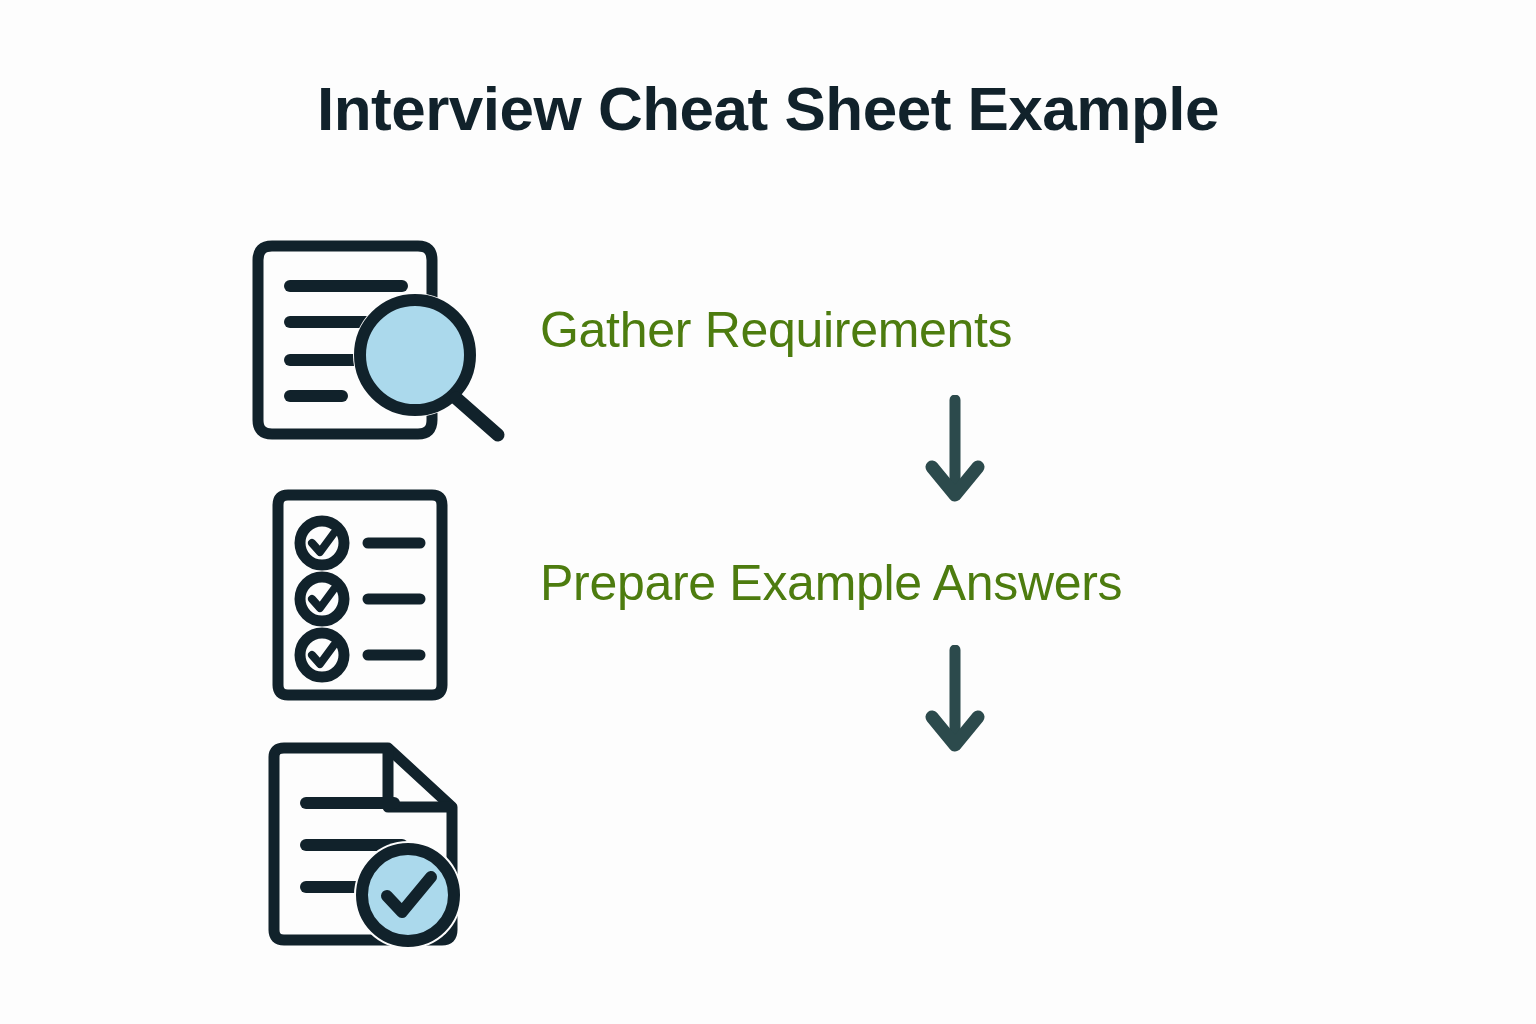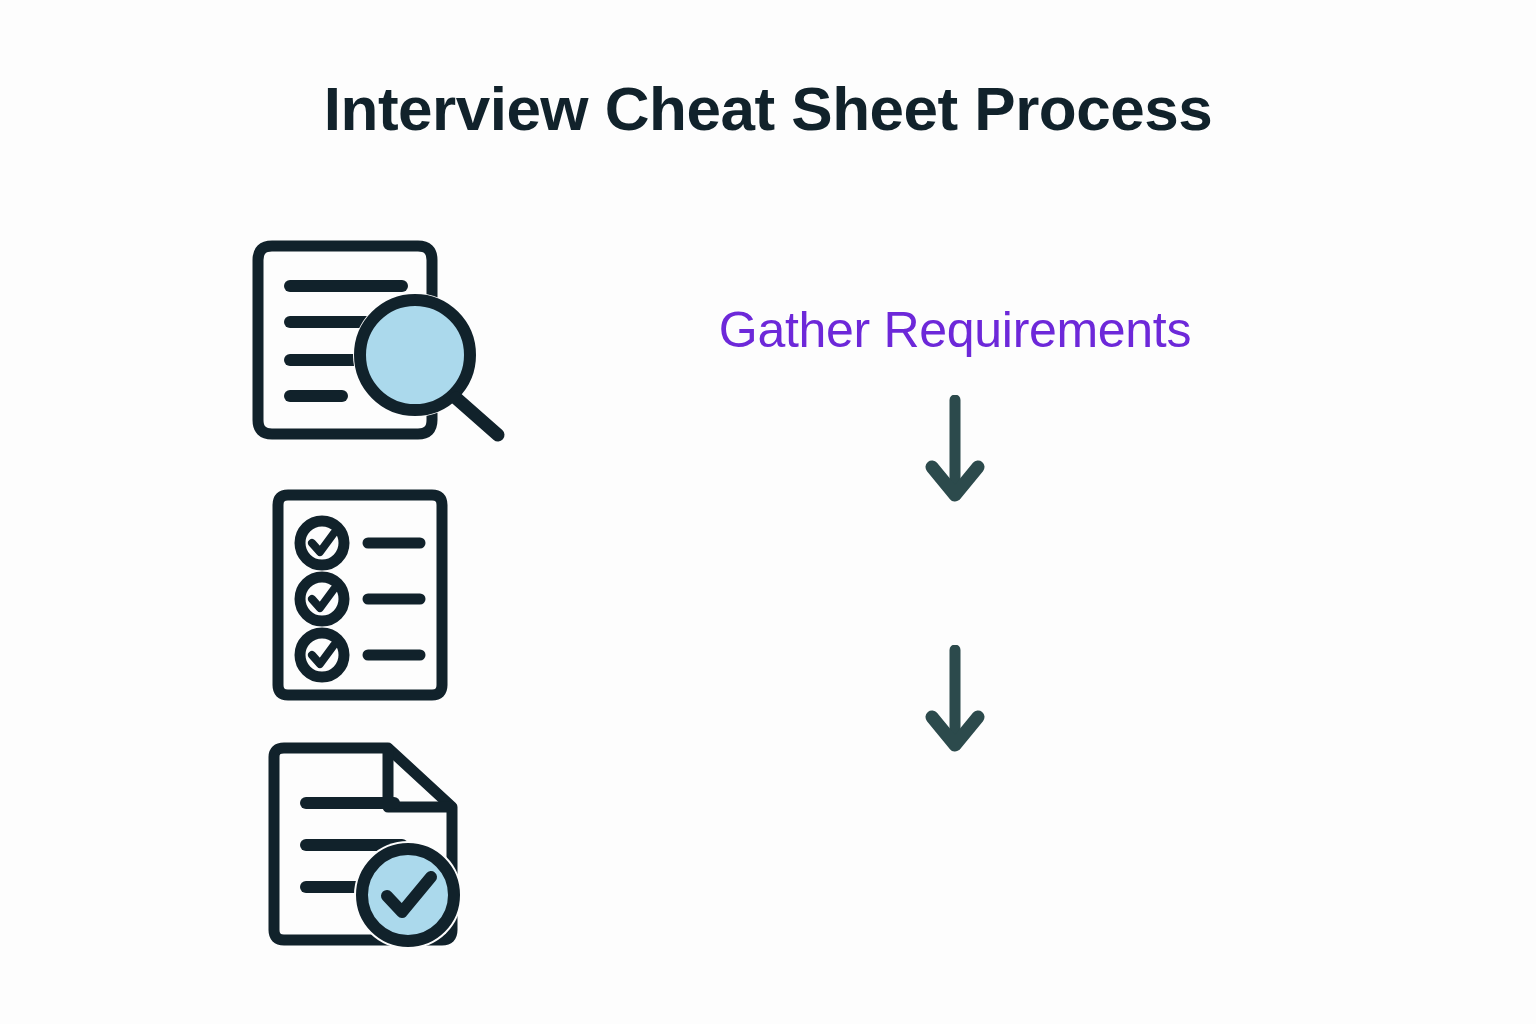--- a/index.html
+++ b/index.html
@@ -52,22 +52,22 @@
   .steps {
     position: absolute;
     left: 540px;
     top: 210px;
     width: 830px;
     height: 760px;
   }
   .step-label {
     position: absolute;
     width: 830px;
-    text-align: center;
-    color: #6d28d9;
+    text-align: left;
+    color: #4d7c0f;
     font-size: 50px;
     font-weight: normal;
     letter-spacing: -0.3px;
     white-space: nowrap;
     line-height: 1;
   }
   .step-label.s1 { top: 95px; }
   .step-label.s2 { top: 348px; }
   .step-label.s3 { top: 598px; }
 
@@ -79,21 +79,21 @@
     justify-content: center;
   }
   .arrow.a1 { top: 185px; }
   .arrow.a2 { top: 435px; }
 </style>
 </head>
 <body>
 
 <div id="canvas">
 
-  <div class="title">Interview Cheat Sheet Process</div>
+  <div class="title">Interview Cheat Sheet Example</div>
 
   <div class="icon-col">
 
     <div class="icon-slot one">
       <svg width="300" height="235" viewBox="0 0 300 235">
 
         <path d="M28 40 Q28 26 42 26 L188 26 Q202 26 202 40 L202 200 Q202 214 188 214 L42 214 Q28 214 28 200 Z" fill="none" stroke="#11222b" stroke-width="11" stroke-linejoin="round"></path>
 
         <line x1="60" y1="66" x2="172" y2="66" stroke="#11222b" stroke-width="12" stroke-linecap="round"></line>
         <line x1="60" y1="102" x2="148" y2="102" stroke="#11222b" stroke-width="12" stroke-linecap="round"></line>
@@ -147,20 +147,21 @@
 
     <div class="step-label s1">Gather Requirements</div>
 
     <div class="arrow a1">
       <svg width="60" height="115" viewBox="0 0 60 115">
         <line x1="30" y1="5" x2="30" y2="86" stroke="#2c4a4c" stroke-width="11" stroke-linecap="round"></line>
         <path d="M7 72 L30 100 L53 72" fill="none" stroke="#2c4a4c" stroke-width="13" stroke-linecap="round" stroke-linejoin="round"></path>
       </svg>
     </div>
 
+    <div class="step-label s2">Prepare Example Answers</div>
 
     <div class="arrow a2">
       <svg width="60" height="115" viewBox="0 0 60 115">
         <line x1="30" y1="5" x2="30" y2="86" stroke="#2c4a4c" stroke-width="11" stroke-linecap="round"></line>
         <path d="M7 72 L30 100 L53 72" fill="none" stroke="#2c4a4c" stroke-width="13" stroke-linecap="round" stroke-linejoin="round"></path>
       </svg>
     </div>
 
 
   </div>

